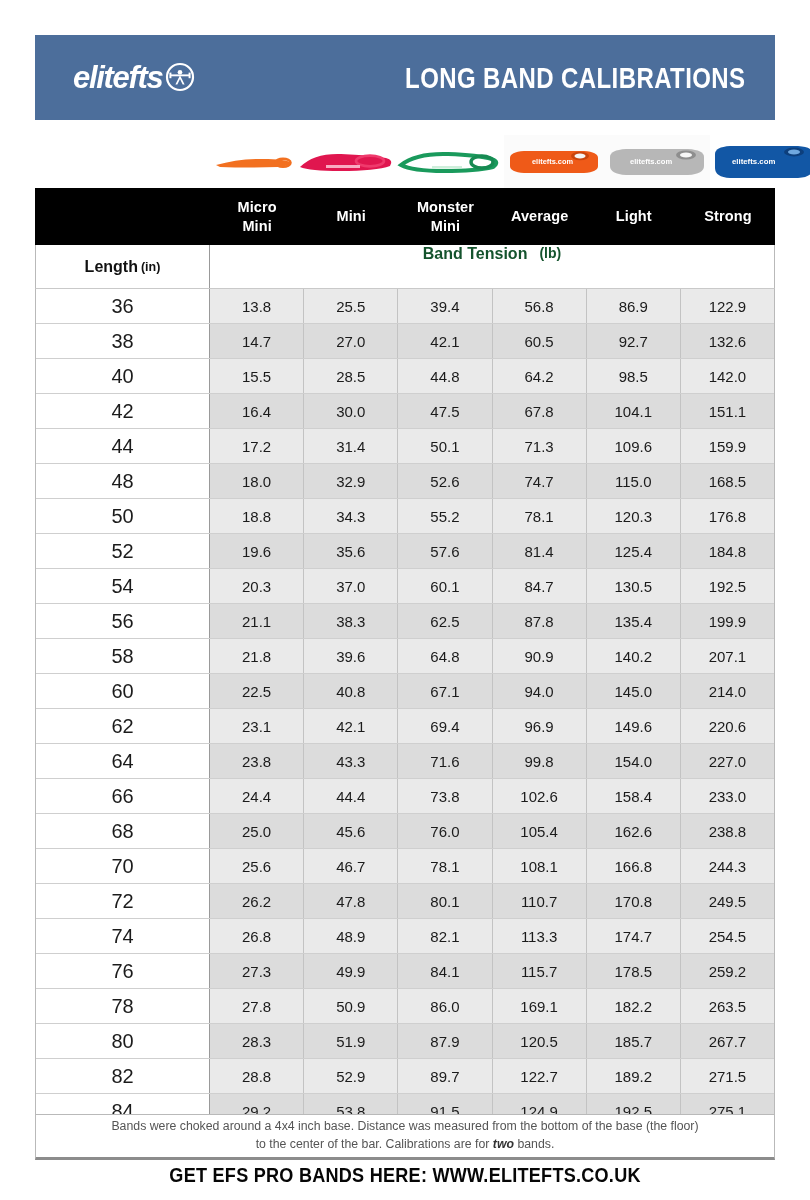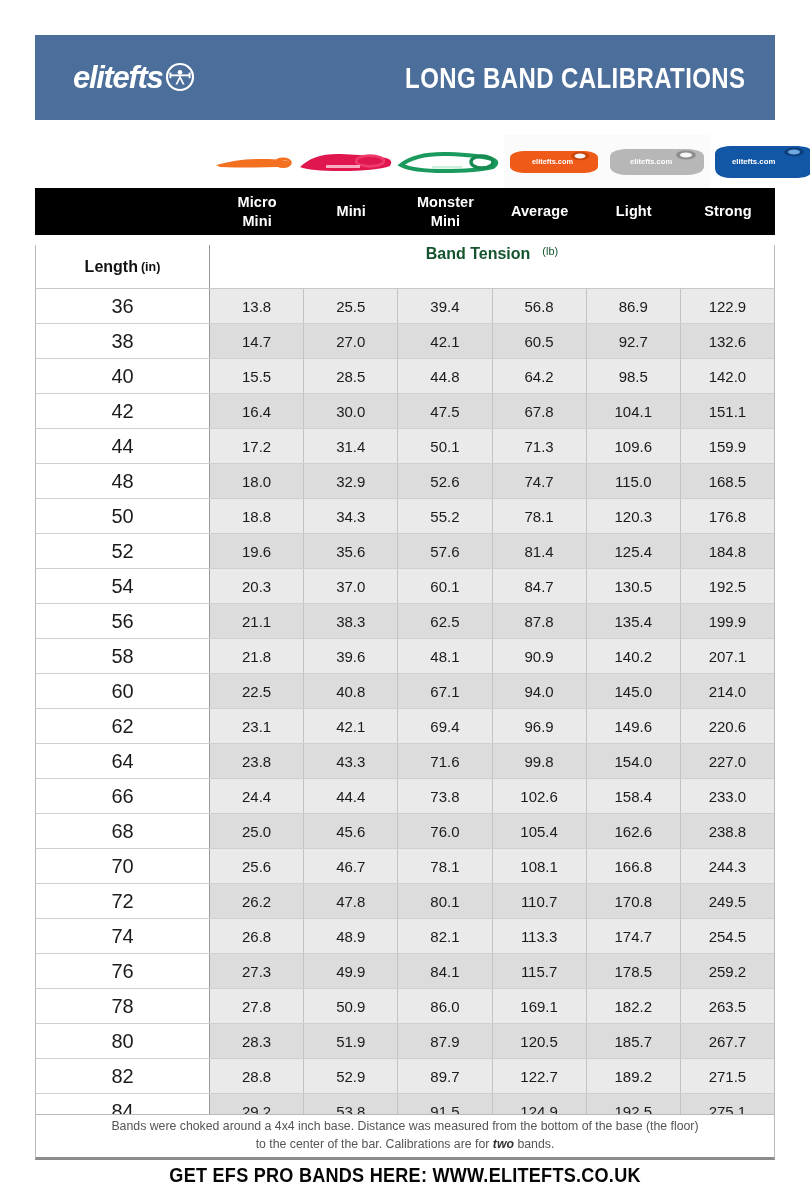--- a/index.html
+++ b/index.html
@@ -82,21 +82,21 @@
 
   
   .band-img { position: relative; display: block; }
 
   
   .colhead {
     position: absolute;
     left: 35px;
     top: 188px;
     width: 740px;
-    height: 47px;
+    height: 57px;
     background: #000000;
     display: flex;
   }
   .colhead .spacer { width: 175px; flex: 0 0 175px; }
   .colhead-cell {
     flex: 1 1 0;
     display: flex;
     align-items: center;
     justify-content: center;
     text-align: center;
@@ -134,21 +134,21 @@
   .subhead-len .unit { font-size: 12.5px; font-weight: bold; margin-left: 3px; }
   .subhead-tension {
     flex: 1 1 0;
     display: flex;
     align-items: flex-start;
     justify-content: center;
     font-size: 16px;
     font-weight: bold;
     color: #14532d;
   }
-  .subhead-tension .unit { font-size: 11px; font-weight: normal; margin-left: 12px; }
+  .subhead-tension .unit { font-size: 14px; font-weight: bold; margin-left: 12px; }
 
   
   .datatable {
     position: absolute;
     left: 35px;
     top: 289px;
     width: 740px;
     border-left: 1px solid #b9b9b9;
     border-right: 1px solid #b9b9b9;
   }
@@ -414,21 +414,21 @@
         <div class="dcell">38.3</div>
         <div class="dcell">62.5</div>
         <div class="dcell">87.8</div>
         <div class="dcell">135.4</div>
         <div class="dcell">199.9</div>
       </div>
       <div class="drow lite">
         <div class="dcell-len">58</div>
         <div class="dcell">21.8</div>
         <div class="dcell">39.6</div>
-        <div class="dcell">48.1</div>
+        <div class="dcell">64.8</div>
         <div class="dcell">90.9</div>
         <div class="dcell">140.2</div>
         <div class="dcell">207.1</div>
       </div>
       <div class="drow dark">
         <div class="dcell-len">60</div>
         <div class="dcell">22.5</div>
         <div class="dcell">40.8</div>
         <div class="dcell">67.1</div>
         <div class="dcell">94.0</div>

